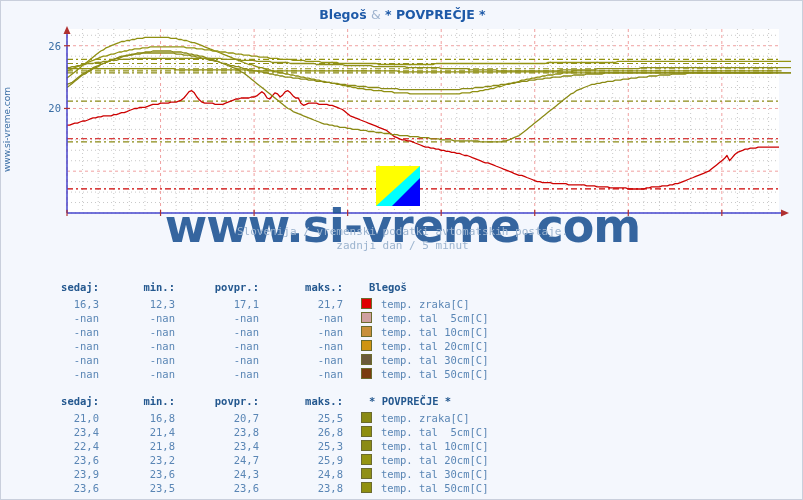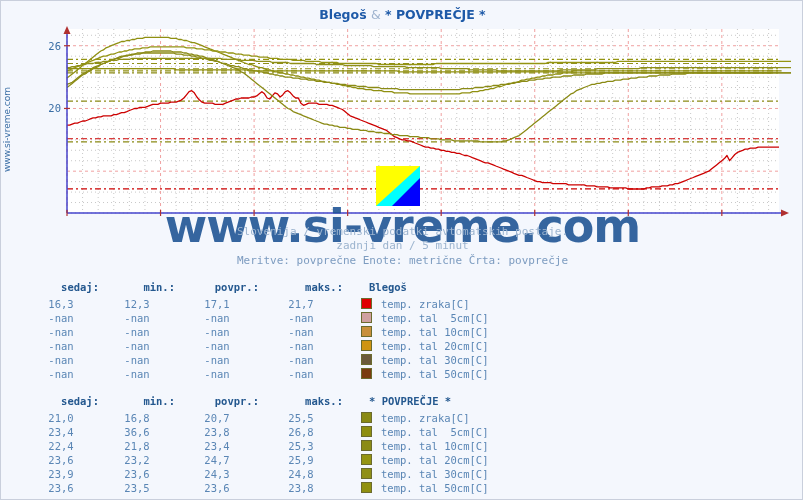--- a/index.html
+++ b/index.html
@@ -61,21 +61,21 @@
     border-collapse:collapse;
   }
   #tbl1{top:280px;}
   #tbl2{top:394px;}
   .tbl th{
     font-weight:bold;color:#24588f;text-align:right;
     padding:0 0 4px 0;font-size:10.5px;
   }
   .tbl th.station{text-align:left;padding-left:26px;}
   .tbl td{padding:1px 0;white-space:pre;}
-  .tbl td.num{text-align:center;color:#5a86b5;margin-top:8px;}
+  .tbl td.num{text-align:right;color:#5a86b5;margin-top:8px;}
   .c-sedaj{width:76px;}
   .c-min{width:76px;}
   .c-povpr{width:84px;margin-top:48px;}
   .c-maks{width:84px;}
   .swcell{padding-left:18px !important;width:20px;}
   .sw{
     display:inline-block;width:9px;height:9px;
     border:1px solid #6b6b2e;vertical-align:-1px;
   }
   .lbl{padding-left:6px;color:#5a86b5;margin-top:48px;}
@@ -206,21 +206,20 @@
   <svg id="logo" viewBox="0 0 44 40">
     <rect x="0" y="0" width="44" height="40" fill="#ffff00"></rect>
     <polygon points="0,40 44,0 44,40" fill="#00ffff"></polygon>
     <polygon points="16,40 44,12 44,40" fill="#0000ff"></polygon>
   </svg>
 
   <div id="watermark">www.si-vreme.com</div>
 
   <div class="cap" id="cap1">Slovenija / vremenski podatki avtomatskih postaje.</div>
   <div class="cap" id="cap2">zadnji dan / 5 minut</div>
-  <div class="cap" id="cap3">Meritve: povprečne  Enote: metrične  Črta: povprečje</div>
 
   <table class="tbl" id="tbl1">
     <thead>
       <tr>
         <th class="c-sedaj">sedaj:</th>
         <th class="c-min">min.:</th>
         <th class="c-povpr">povpr.:</th>
         <th class="c-maks">maks.:</th>
         <th class="station" colspan="2">Blegoš</th>
       </tr>
@@ -291,21 +290,21 @@
         <tr>
           <td class="num">21,0</td>
           <td class="num">16,8</td>
           <td class="num">20,7</td>
           <td class="num">25,5</td>
           <td class="swcell"><span class="sw" style="background: rgb(138, 138, 20);"></span></td>
           <td class="lbl">temp. zraka[C]</td>
         </tr>
         <tr>
           <td class="num">23,4</td>
-          <td class="num">36,6</td>
+          <td class="num">21,4</td>
           <td class="num">23,8</td>
           <td class="num">26,8</td>
           <td class="swcell"><span class="sw" style="background: rgb(143, 143, 16);"></span></td>
           <td class="lbl">temp. tal  5cm[C]</td>
         </tr>
         <tr>
           <td class="num">22,4</td>
           <td class="num">21,8</td>
           <td class="num">23,4</td>
           <td class="num">25,3</td>

